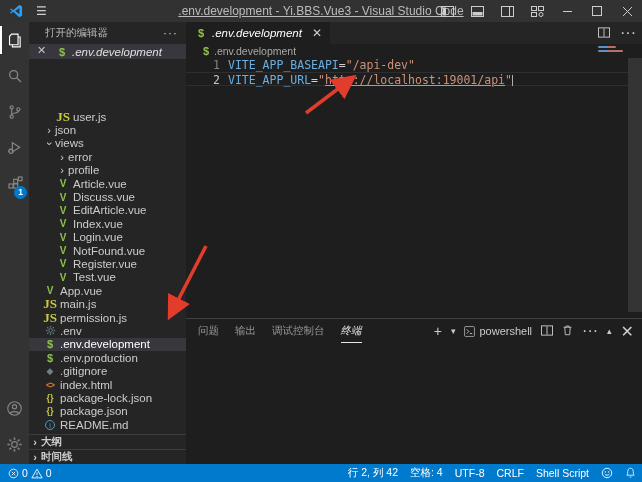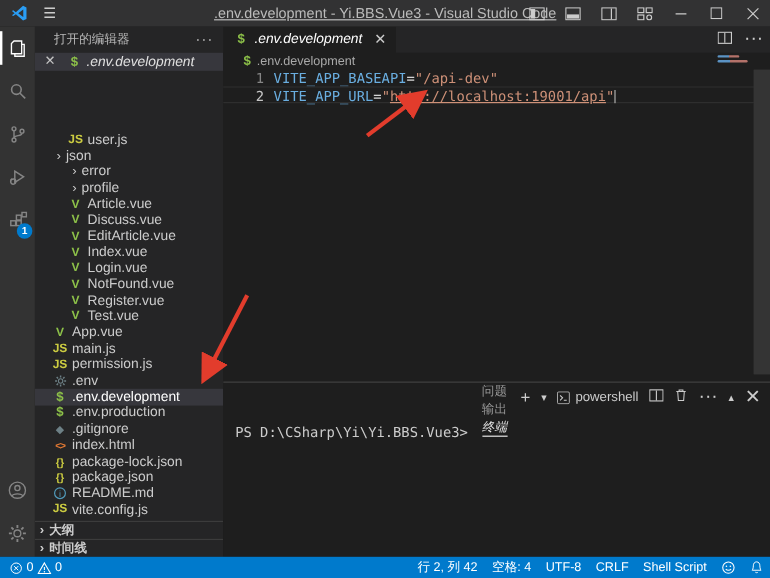--- a/index.html
+++ b/index.html
@@ -28,21 +28,21 @@
   .sidebar { position:absolute; top:22px; left:29px; width:157px; bottom:18px; background:#252526; z-index:4; overflow:hidden; }
   .sb-header { height:22px; display:flex; align-items:center; padding:0 8px 0 16px; font-size:10.5px; color:#b8b8b8; }
   .sb-header .spacer { flex:1; }
   .sb-more { color:#cccccc; font-size:12px; letter-spacing:1px; }
   .section-header { height:15px; display:flex; align-items:center; font-size:10.5px; font-weight:bold; color:#cccccc; padding-left:2px; }
   .chev { display:inline-block; width:12px; text-align:center; font-size:11px; color:#cccccc; transform-origin:50% 55%; }
   .chev.open { transform:rotate(90deg); }
   .oe-item { height:15px; display:flex; align-items:center; background:#37373d; font-size:11.5px; font-style:italic; color:#e0e0e0; padding-left:26px; position:relative; }
   .oe-close { position:absolute; left:8px; top:0; font-size:11px; color:#c5c5c5; font-style:normal; }
   .fileicon { display:inline-flex; width:14px; justify-content:center; margin-right:3px; font-style:normal; flex:none; }
-  .ic-js { color:#cbcb41; font-size:10px; font-weight:bold; }
+  .ic-js { color:#cbcb41; font-size:13px; font-weight:bold;font-family:Liberation Serif, serif; }
   .ic-vue { color:#8dc149; font-size:10px; font-weight:bold; }
   .ic-shell { color:#8dc149; font-size:11px; font-weight:bold; }
   .ic-git { color:#6d8086; font-size:9px; }
   .ic-html { color:#e37933; font-size:8.5px; font-weight:bold; letter-spacing:-1px; }
   .ic-json { color:#cbcb41; font-size:9px; font-weight:bold; }
   .ic-info { font-size:0; } .ic-info i { width:10px; height:10px; border:1px solid #519aba; border-radius:50%; color:#519aba; font-size:7.5px; line-height:9px; text-align:center; font-style:normal; display:block; }
   .ic-gear svg { display:block; }
   .tree { position:absolute; top:88px; left:0; right:0; }
   .tree-row { height:13.4px; display:flex; align-items:center; font-size:11.5px; color:#cccccc; white-space:nowrap; }
   .tree-row.selected { background:#37373d; color:#ffffff; }
@@ -70,21 +70,21 @@
   .tok-operator { color:#d4d4d4; }
   .tok-string { color:#ce9178; }
   .tok-string-link { color:#ce9178; text-decoration:underline; }
   .cursor { display:inline-block; width:1px; height:11px; background:#aeafad; vertical-align:middle; }
   .minimap { position:absolute; top:24px; right:14px; width:30px; height:60px; }
   .mm-mark { height:2px; margin-bottom:2px; border-radius:1px; }
   .scrollbar { position:absolute; top:36px; right:0; width:14px; height:254px; background:rgba(121,121,121,0.25); }
 
   
   .panel { position:absolute; top:318px; left:186px; right:0; bottom:18px; background:#1e1e1e; border-top:1px solid rgba(128,128,128,0.35); }
-  .panel-header { position:absolute; top:0; left:0; right:0; height:24px; display:flex; align-items:center; padding-left:12px;flex-direction:column; }
+  .panel-header { position:absolute; top:0; left:0; right:0; height:24px; display:flex; align-items:flex-end; padding-left:12px; }
   .panel-tab { font-size:10.5px; color:#969696; margin-right:16px; height:24px; display:flex; align-items:center; border-bottom:1px solid transparent; text-transform:uppercase; }
   .panel-tab.active { color:#e7e7e7; border-bottom-color:#e7e7e7;font-style:italic; }
   .panel-actions { position:absolute; right:8px; top:0; height:24px; display:flex; align-items:center; gap:9px; color:#cccccc; }
   .pa-shell { display:flex; align-items:center; gap:4px; font-size:11px; color:#cccccc; }
   .terminal-body { position:absolute; top:30px; left:0; right:0; bottom:0; font-family:"DejaVu Sans Mono", monospace; font-size:11.5px; color:#cccccc; padding:4px 0 0 10px; }
 
   
   .statusbar { position:absolute; left:0; right:0; bottom:0; height:18px; background:#007acc; color:#ffffff; display:flex; align-items:center; font-size:10.5px; z-index:10; }
   .sb-left { display:flex; align-items:center; gap:3px; padding-left:8px; }
   .sb-right { position:absolute; right:6px; display:flex; align-items:center; gap:12px; }
@@ -225,20 +225,24 @@
       <span>.env.development</span>
     </div>
     <div class="tree" id="file-tree">
         <div class="tree-row lvl2">
           <span class="fileicon ic-js">JS</span>
           <span>user.js</span>
         </div>
         <div class="tree-row lvl1">
           <span class="chev">›</span>
           <span>json</span>
+        </div>
+        <div class="tree-row lvl1">
+          <span class="chev open">›</span>
+          <span>views</span>
         </div>
         <div class="tree-row lvl2">
           <span class="chev">›</span>
           <span>error</span>
         </div>
         <div class="tree-row lvl2">
           <span class="chev">›</span>
           <span>profile</span>
         </div>
         <div class="tree-row lvl2">
@@ -383,20 +387,21 @@
       <div class="mm-mark" style="width:18px;background:linear-gradient(90deg,#5b93c4 55%,#b4726a 55%)"></div>
       <div class="mm-mark" style="width:25px;background:linear-gradient(90deg,#5b93c4 40%,#b4726a 40%)"></div>
     </div>
     <div class="scrollbar"></div>
   </div>
 
   <div class="panel">
     <div class="panel-header" id="panel-tabs">
         <span class="panel-tab">问题</span>
         <span class="panel-tab">输出</span>
+        <span class="panel-tab">调试控制台</span>
         <span class="panel-tab active">终端</span>
       </div>
     <div class="panel-actions">
       <span style="font-size:14px;">+</span>
       <span style="font-size:9px;">▾</span>
       <span class="pa-shell">
         <svg width="11" height="11" viewBox="0 0 16 16">
             <rect x="0.8" y="0.8" width="14.4" height="14.4" rx="1.5" fill="none" stroke="#ccc"></rect>
             <path d="M4 5 L7 8 L4 11" fill="none" stroke="#ccc" stroke-width="1.3"></path>
             <line x1="8.5" y1="11" x2="12" y2="11" stroke="#ccc" stroke-width="1.3"></line>
@@ -410,23 +415,20 @@
           </svg>
       </span>
       <span>
         <svg width="11" height="12" viewBox="0 0 14 15">
             <path d="M2 4 H12 M5 4 V2.5 H9 V4 M3.5 4 L4.2 13.5 H9.8 L10.5 4" fill="none" stroke="#ccc" stroke-width="1.1"></path>
           </svg>
       </span>
       <span>···</span>
       <span style="font-size:9px;">▴</span>
       <span>✕</span>
-    </div>
-    <div class="terminal-body">
-      <span>PS D:\CSharp\Yi\Yi.BBS.Vue3&gt;</span>
     </div>
   </div>
 
   <div class="statusbar">
     <div class="sb-left">
       <svg width="11" height="11" viewBox="0 0 16 16">
           <circle cx="8" cy="8" r="6.3" fill="none" stroke="#fff" stroke-width="1.2"></circle>
           <line x1="5.5" y1="5.5" x2="10.5" y2="10.5" stroke="#fff" stroke-width="1.2"></line>
           <line x1="10.5" y1="5.5" x2="5.5" y2="10.5" stroke="#fff" stroke-width="1.2"></line>
         </svg>

